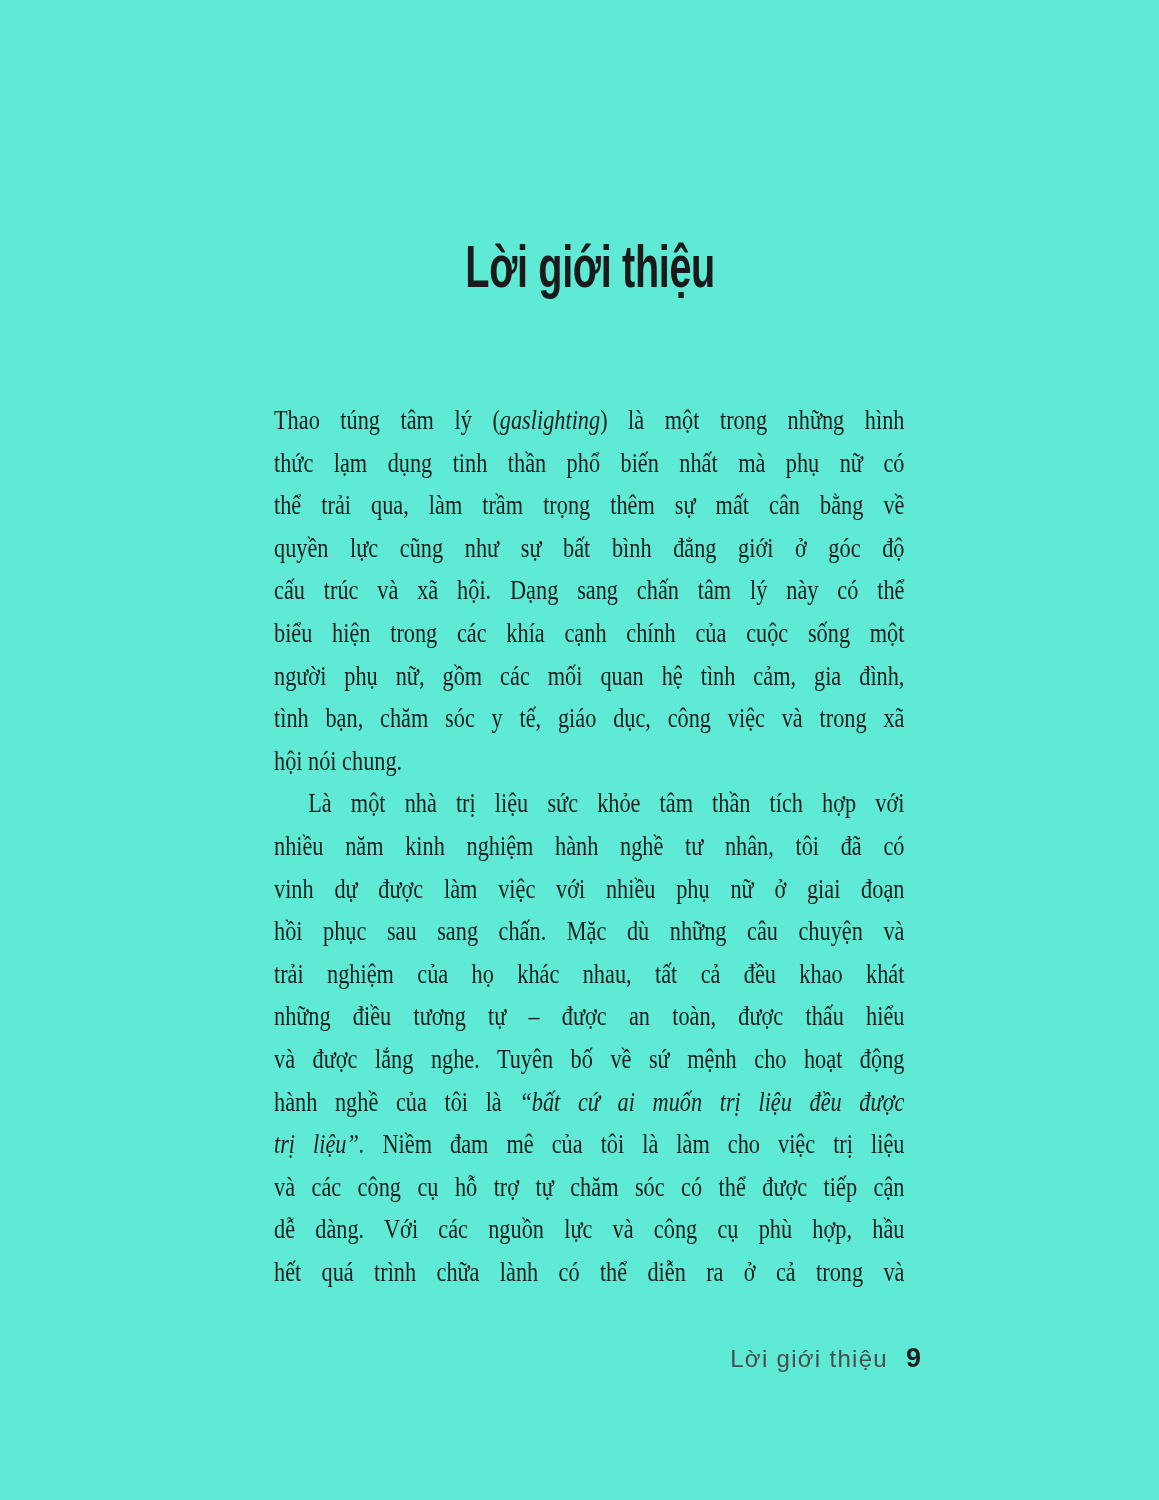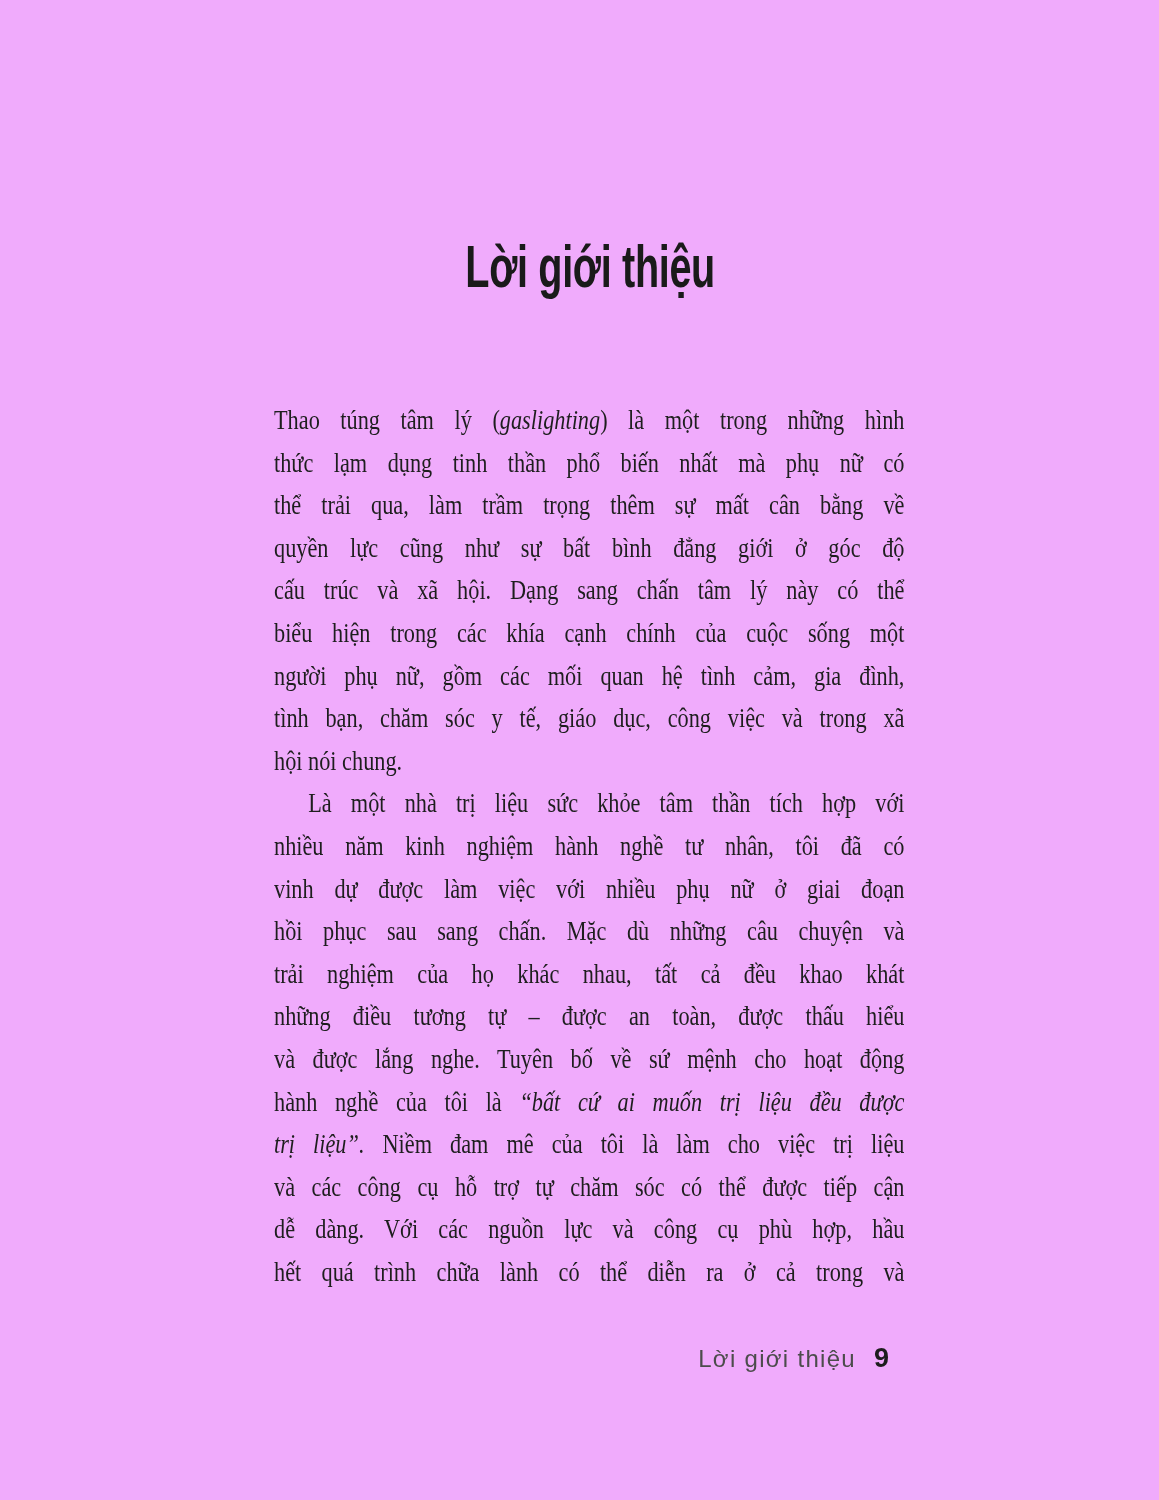--- a/index.html
+++ b/index.html
@@ -4,21 +4,21 @@
 <style>
   html, body {
     margin: 0;
     padding: 0;
     background: #ffffff;
   }
   .page {
     position: relative;
     width: 1159px;
     height: 1500px;
-    background: #f0abfc;
+    background: #5eead4;
     overflow: hidden;
     font-family: "Liberation Serif", "DejaVu Serif", serif;
   }
   .chapter-title {
     position: absolute;
     left: 275px;
     top: 236px;
     width: 630px;
     text-align: center;
     line-height: 62px;
@@ -56,21 +56,21 @@
     text-align-last: left;
   }
   .line.indent {
     text-indent: 43px;
   }
   .it {
     font-style: italic;
   }
   .footer {
     position: absolute;
-    left: 259px;
+    left: 291px;
     top: 1342px;
     width: 630px;
     text-align: right;
     line-height: 32px;
     white-space: nowrap;
   }
   .footer-label {
     font-family: "Liberation Sans", "DejaVu Sans", sans-serif;
     font-size: 24px;
     font-weight: 400;

